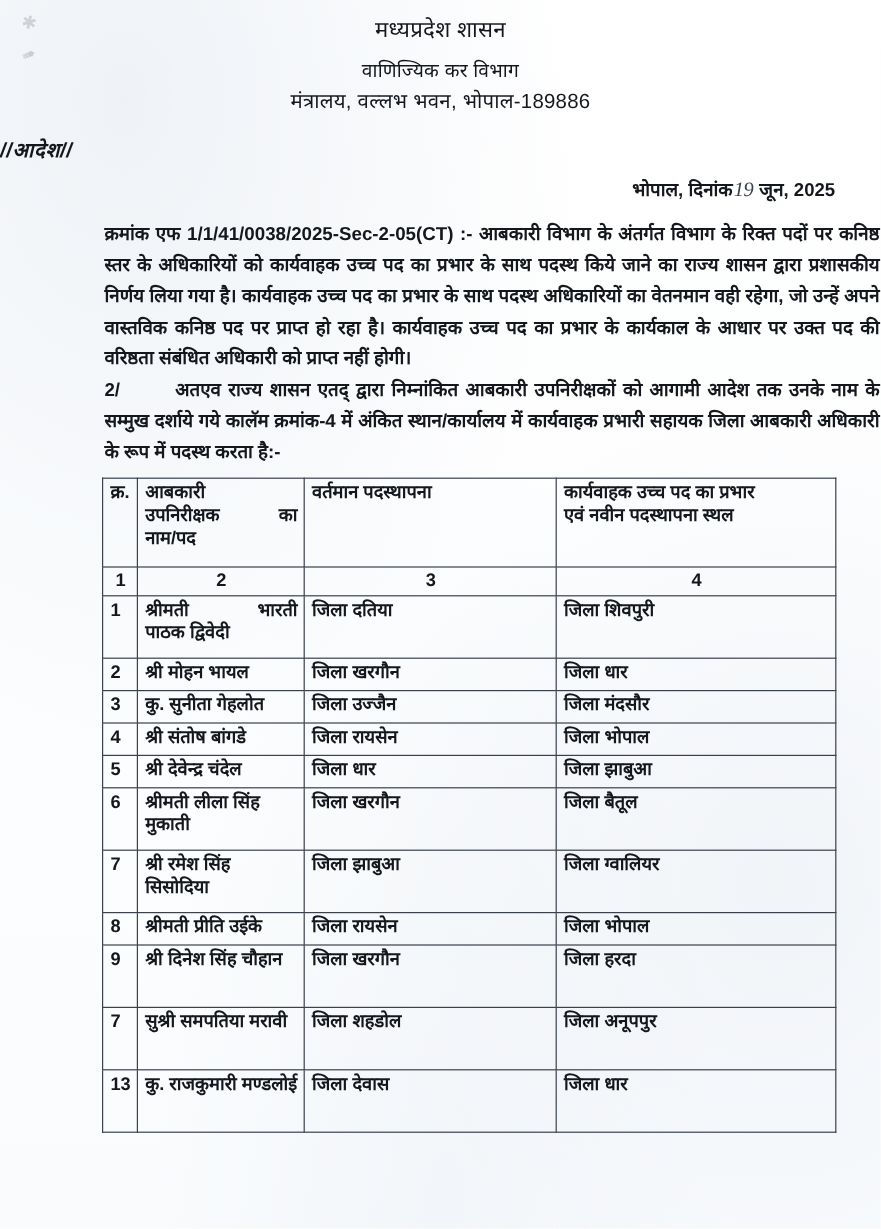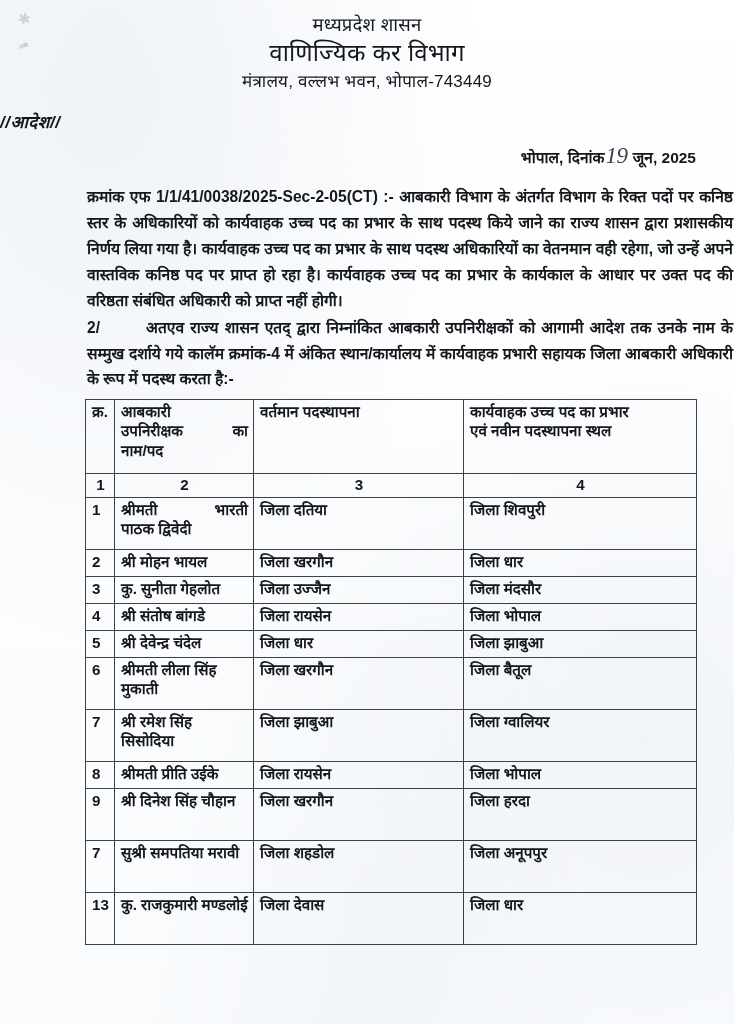--- a/index.html
+++ b/index.html
@@ -62,21 +62,21 @@
     padding-top: 13px;
     line-height: 1.30;
   }
   .letterhead .lh-line {
     font-family: "Liberation Sans", "DejaVu Sans", sans-serif;
     font-weight: 400;
     color: #14171c;
     letter-spacing: .2px;
   }
   .lh-1 { font-size: 18.5px; }
-  .lh-2 { font-size: 24px; margin-top: 0; text-align: center; }
+  .lh-2 { font-size: 16px; margin-top: 13px; text-align: center; }
   .lh-3 { font-size: 17px; margin-top: 3px; letter-spacing: .9px; }
 
   .order-word {
     margin-top: 17px;
     font-family: "Liberation Sans", "DejaVu Sans", sans-serif;
     font-weight: 700;
     font-size: 17px;
     font-style: italic;
     letter-spacing: .5px;
   }
@@ -86,21 +86,21 @@
     padding-right: 38px;
     text-align: right;
     font-family: "Liberation Sans", "DejaVu Sans", sans-serif;
     font-weight: 700;
     font-size: 15.5px;
   }
   .hand-date {
     font-family: "Liberation Serif", "DejaVu Serif", serif;
     font-style: italic;
     font-weight: 500;
-    font-size: 23px;
+    font-size: 17px;
     color: #3a4150;
     padding: 0 1px;
     letter-spacing: -.5px;
   }
 
   
   .body-wrap {
     margin-top: 15px;
     padding: 0 1px 0 87px;
   }
@@ -189,21 +189,21 @@
 <div class="page">
   <div class="paper-tint"></div>
   <div class="artifact artifact-a">✱</div>
   <div class="artifact artifact-b">➠</div>
 
   <div class="content">
 
     <div class="letterhead">
       <div class="lh-line lh-1">मध्यप्रदेश शासन</div>
       <div class="lh-line lh-2">वाणिज्यिक कर विभाग</div>
-      <div class="lh-line lh-3">मंत्रालय, वल्लभ भवन, भोपाल-743449</div>
+      <div class="lh-line lh-3">मंत्रालय, वल्लभ भवन, भोपाल-189886</div>
     </div>
 
     <div class="order-word">//आदेश//</div>
 
     <div class="dateline"><span>भोपाल, दिनांक</span><span class="hand-date">19</span> <span>जून, 2025</span></div>
 
     <div class="body-wrap">
       <div class="para para-1">क्रमांक एफ 1/1/41/0038/2025-Sec-2-05(CT) :- आबकारी विभाग के अंतर्गत विभाग के रिक्त पदों पर कनिष्ठ स्तर के अधिकारियों को कार्यवाहक उच्च पद का प्रभार के साथ पदस्थ किये जाने का राज्य शासन द्वारा प्रशासकीय निर्णय लिया गया है। कार्यवाहक उच्च पद का प्रभार के साथ पदस्थ अधिकारियों का वेतनमान वही रहेगा, जो उन्हें अपने वास्तविक कनिष्ठ पद पर प्राप्त हो रहा है। कार्यवाहक उच्च पद का प्रभार के कार्यकाल के आधार पर उक्त पद की वरिष्ठता संबंधित अधिकारी को प्राप्त नहीं होगी।</div>
       <div class="para para-2"><span class="clause-no">2/</span><span class="clause-gap"></span><span>अतएव राज्य शासन एतद् द्वारा निम्नांकित आबकारी उपनिरीक्षकों को आगामी आदेश तक उनके नाम के सम्मुख दर्शाये गये कालॅम क्रमांक-4 में अंकित स्थान/कार्यालय में कार्यवाहक प्रभारी सहायक जिला आबकारी अधिकारी के रूप में पदस्थ करता है:-</span></div>
     </div>

